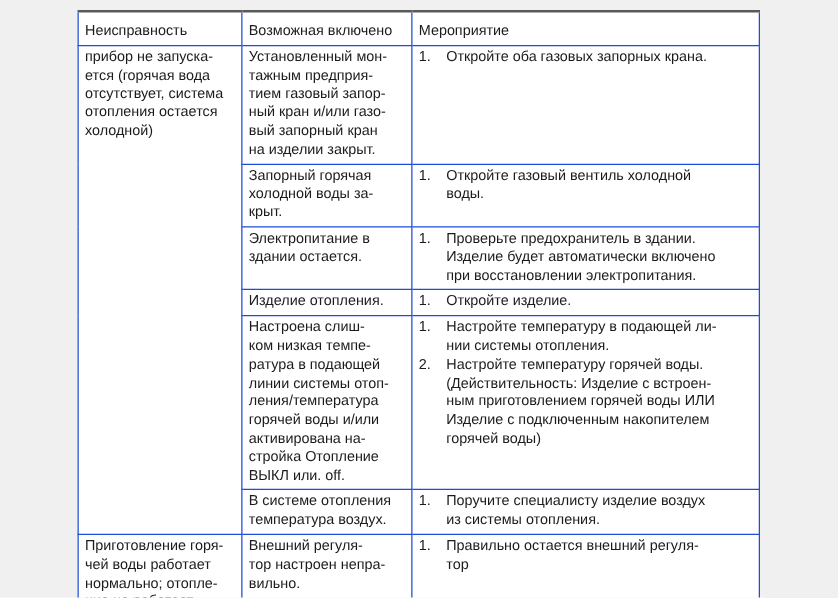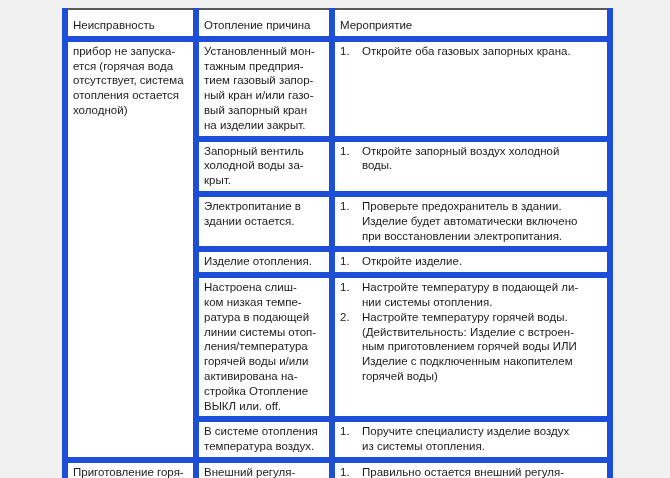--- a/index.html
+++ b/index.html
@@ -15,21 +15,21 @@
     position:absolute;left:62px;top:8px;
     width:545px;
     border-collapse:collapse;
     table-layout:fixed;
     background:#ffffff;
     font-size:11.5px;
     line-height:14.8px;
   }
   table.trouble th,
   table.trouble td{
-    border:6px solid #1d4ed8;
+    border:1px solid #1d4ed8;
     vertical-align:top;
     text-align:left;
     padding:2px 5px 3px 5px;
     overflow:hidden;
   }
   table.trouble th{
     font-weight:normal;
     border-top:2px solid #5a5a5a;
     padding-top:8px;padding-bottom:3px;
   }
@@ -45,21 +45,21 @@
 <div class="canvas">
   <table class="trouble">
     <colgroup>
       <col style="width:131px">
       <col style="width:136px">
       <col style="width:278px">
     </colgroup>
     <thead>
       <tr>
         <th>Неисправность</th>
-        <th>Отопление причина</th>
+        <th>Возможная включено</th>
         <th>Мероприятие</th>
       </tr>
     </thead>
     <tbody>
       <tr>
         <td rowspan="6" class="pre">прибор не запуска-
 ется (горячая вода
 отсутствует, система
 отопления остается
 холодной)</td>
@@ -70,27 +70,27 @@
 вый запорный кран
 на изделии закрыт.</td>
         <td>
           <div class="ai">
             <span class="num">1.</span>
             <span class="txt">Откройте оба газовых запорных крана.</span>
           </div>
         </td>
       </tr>
       <tr>
-        <td class="pre">Запорный вентиль
+        <td class="pre">Запорный горячая
 холодной воды за-
 крыт.</td>
         <td>
           <div class="ai">
             <span class="num">1.</span>
-            <span class="txt">Откройте запорный воздух холодной
+            <span class="txt">Откройте газовый вентиль холодной
 воды.</span>
           </div>
         </td>
       </tr>
       <tr>
         <td class="pre">Электропитание в
 здании остается.</td>
         <td>
           <div class="ai">
             <span class="num">1.</span>

